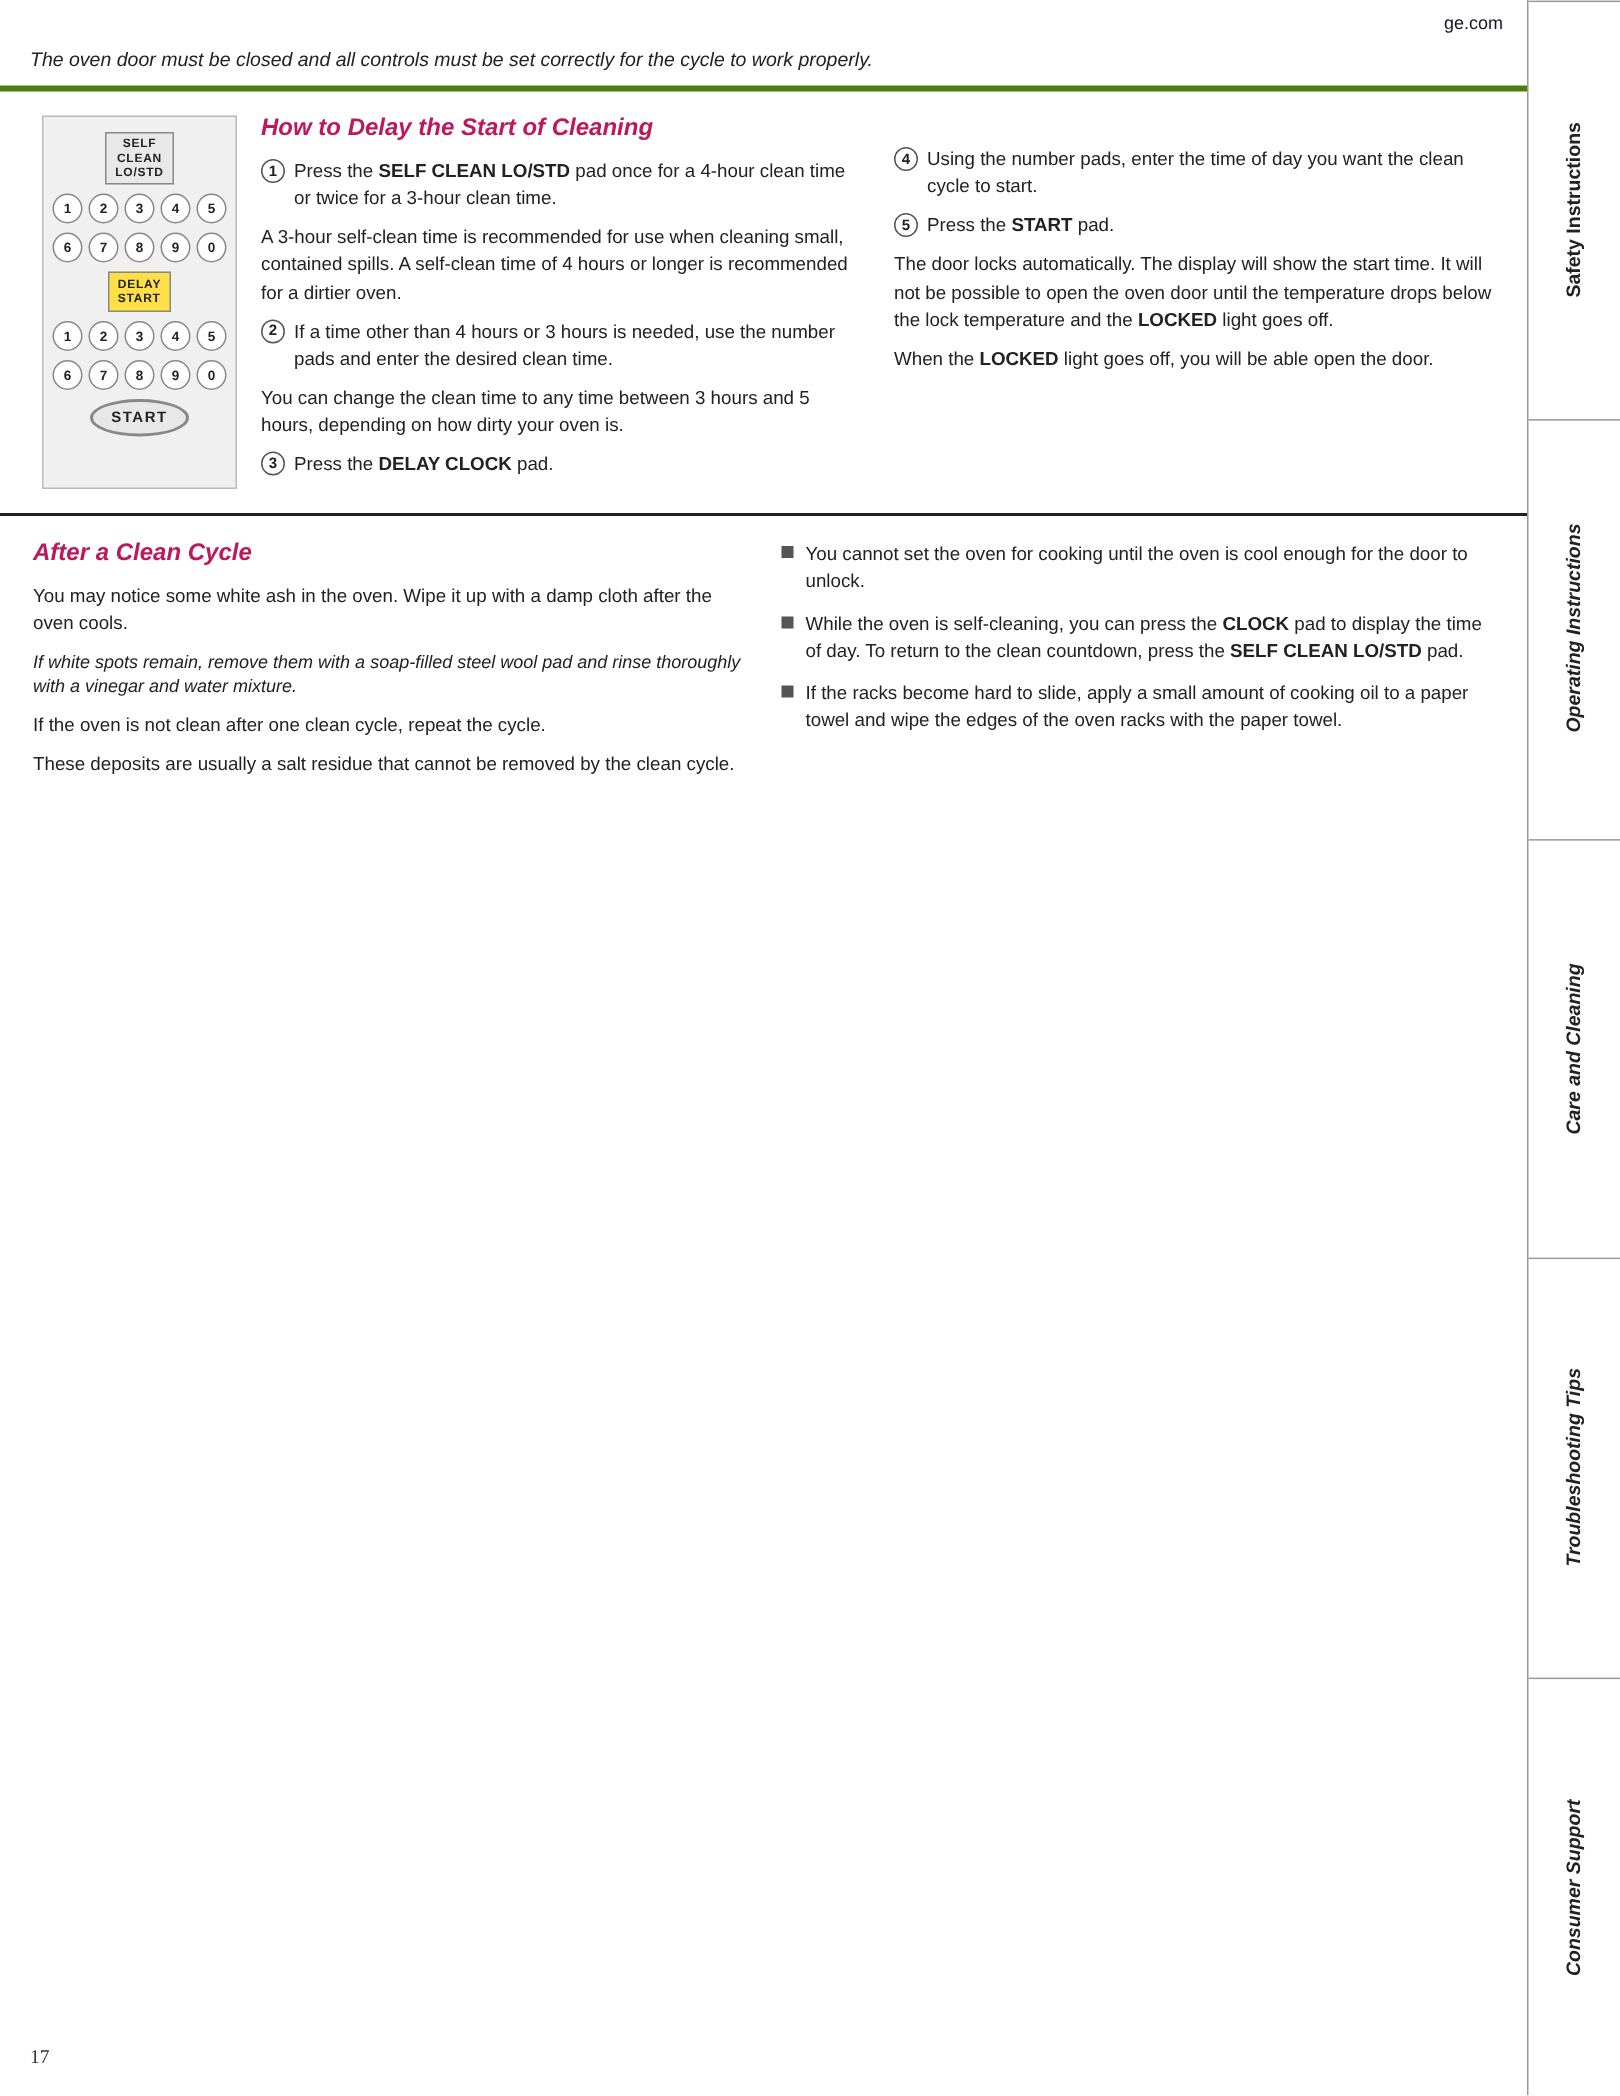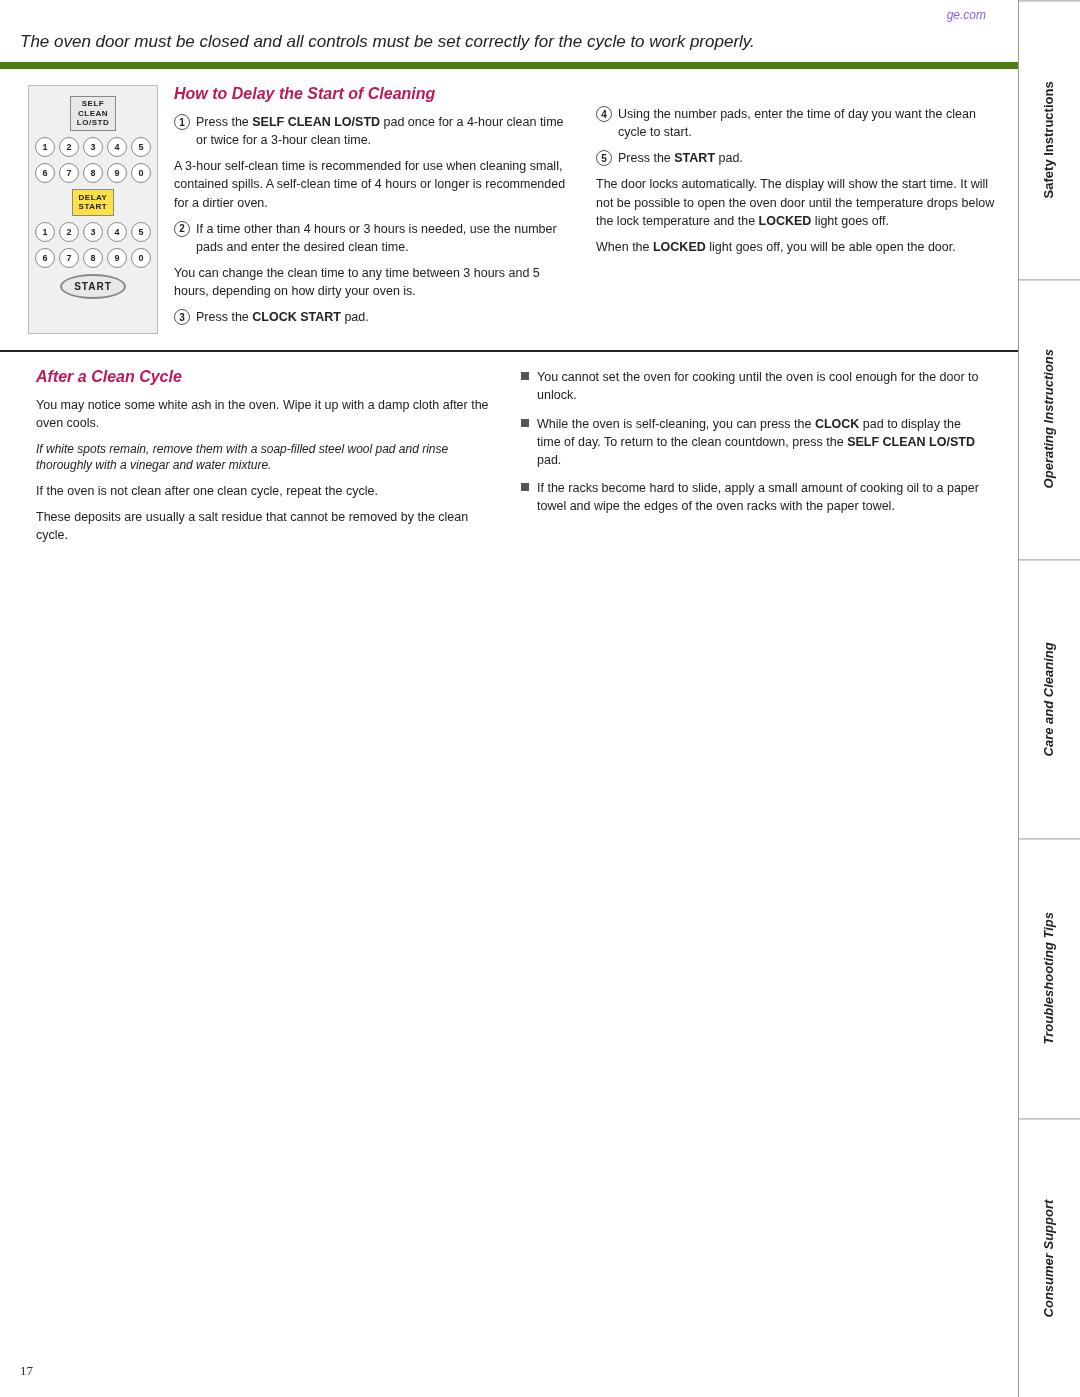--- a/index.html
+++ b/index.html
@@ -51,33 +51,32 @@
       left: 0;
       top: 0;
       right: 62px;
       height: 1397px;
       padding: 0;
     }
 
     
     .top-bar {
       text-align: right;
-      padding: 8px 32px 4px;
+      padding: 8px 16px 4px;
       font-size: 12px;
-      font-style: italic;
-      color: #8b5cf6;
+      color: #0f172a;
     }
 
     
     .intro-line {
       padding: 6px 20px 10px;
-      font-size: 17px;
+      font-size: 13px;
       font-style: italic;
       color: #222;
-      border-bottom: 7px solid #4d7c0f;
+      border-bottom: 4px solid #4d7c0f;
     }
 
     
     .upper-section {
       display: flex;
       padding: 16px 20px 16px 16px;
       gap: 16px;
       border-bottom: 2px solid #222;
     }
 
@@ -187,21 +186,21 @@
 
     .para {
       font-size: 12.5px;
       line-height: 1.45;
       margin-bottom: 8px;
     }
 
     
     .lower-section {
       display: flex;
-      padding: 16px 36px;
+      padding: 16px 22px;
       gap: 24px;
     }
     .lower-col {
       flex: 1;
     }
     .bullet-item {
       display: flex;
       gap: 8px;
       margin-bottom: 10px;
       align-items: flex-start;
@@ -318,21 +317,21 @@
 
         <div class="step">
           <div class="step-num">2</div>
           <div class="step-text">If a time other than 4 hours or 3 hours is needed, use the number pads and enter the desired clean time.</div>
         </div>
 
         <div class="para">You can change the clean time to any time between 3 hours and 5 hours, depending on how dirty your oven is.</div>
 
         <div class="step">
           <div class="step-num">3</div>
-          <div class="step-text">Press the <b>CLOCK START</b> pad.</div>
+          <div class="step-text">Press the <b>DELAY CLOCK</b> pad.</div>
         </div>
       </div>
 
       <div class="instr-col">
         <div style="height:20px;"></div>
         <div class="step">
           <div class="step-num">4</div>
           <div class="step-text">Using the number pads, enter the time of day you want the clean cycle to start.</div>
         </div>
 

